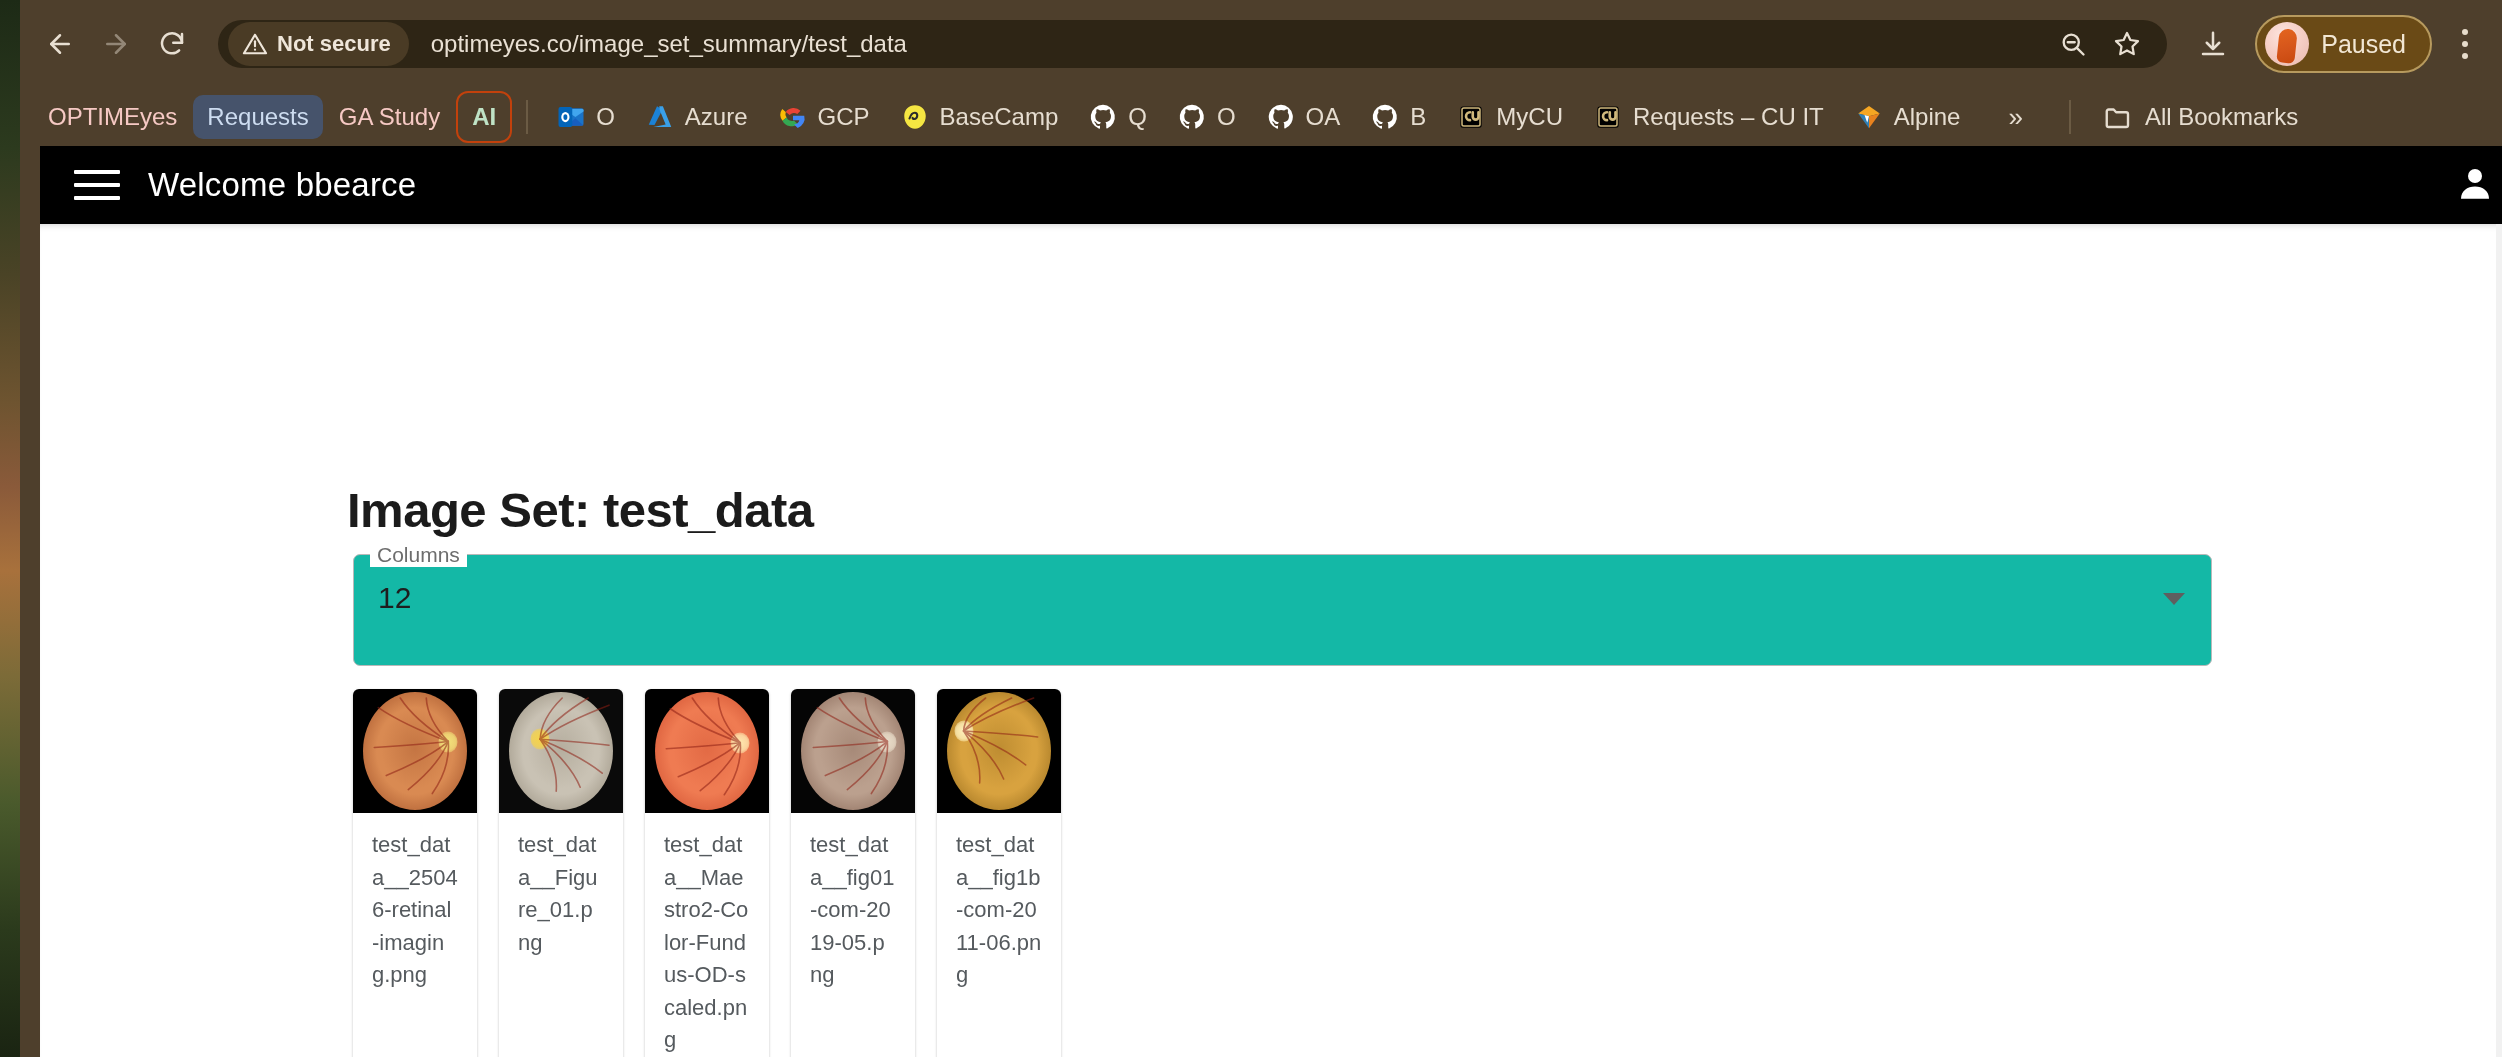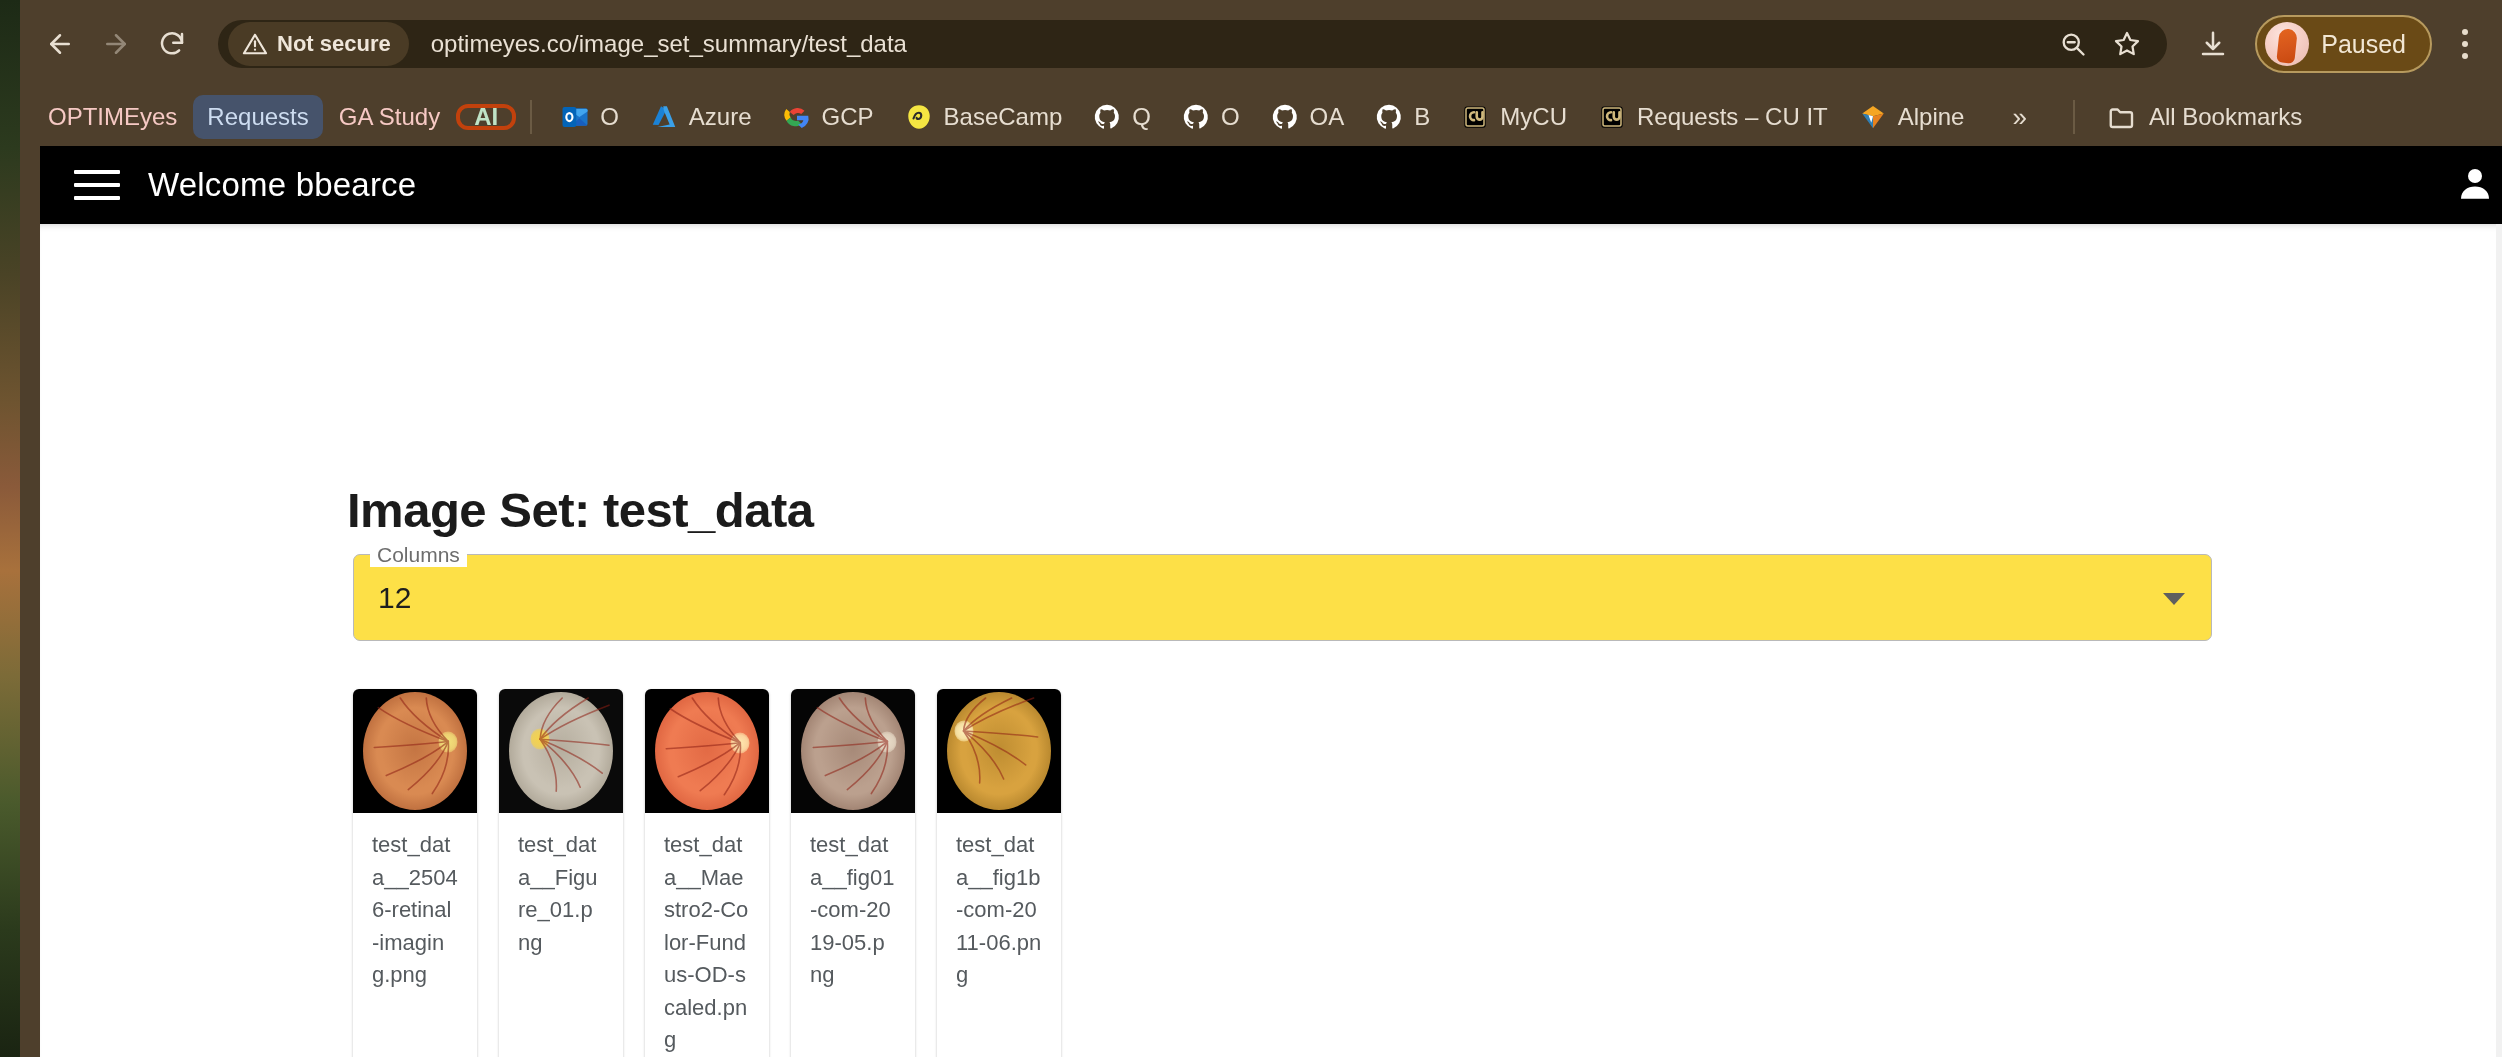--- a/index.html
+++ b/index.html
@@ -100,22 +100,22 @@
     padding: 0 14px 0 14px; gap: 16px; overflow: hidden;
   }
   .bm {
     display: flex; align-items: center; gap: 10px;
     height: 44px; padding: 0 14px; border-radius: 10px;
     color: #e6ddd0; font-size: 24px; white-space: nowrap; cursor: pointer;
     flex: 0 0 auto;
   }
   .bm.pink   { color: #f6c9c4; }
   .bm.sel    { background: #46536b; color: #cddcf0; }
-  .bm.chipAI { border: 4px solid #c2410c; color: #bfe3c6; border-radius: 12px;
-               height: 26px; padding: 0 14px; font-weight: 600;}
+  .bm.chipAI { border: 2px solid #c2410c; color: #bfe3c6; border-radius: 12px;
+               height: 52px; padding: 0 14px; font-weight: 600;}
   .bm-sep { width: 2px; height: 34px; background: #6b5b44; margin: 0 12px; flex:0 0 auto;}
   .bm-ico { width: 30px; height: 30px; flex: 0 0 auto; display:block; }
   #bm-overflow { color:#e6ddd0; font-size:26px; padding:0 18px; cursor:pointer; flex:0 0 auto;}
   #all-bookmarks { display:flex; align-items:center; gap:12px; margin-left:4px;
      color:#e6ddd0; font-size:24px; cursor:pointer; flex:0 0 auto;}
 
   
   #page {
     position: absolute; left: 20px; top: 146px;
     width: 2482px; height: 911px; background: #ffffff; overflow: hidden;
@@ -134,23 +134,23 @@
     box-shadow: inset 0 6px 10px -8px rgba(0,0,0,.35); }
 
   #page-title {
     position:absolute; left: 307px; top: 258px;
     font-size: 49px; font-weight: 700; color:#1b1b1b; letter-spacing:-.5px;
   }
 
   
   #columns-field {
     position:absolute; left: 313px; top: 330px;
-    width: 1859px; height: 87px;
+    width: 1859px; height: 112px;
     border: 1px solid #b9b9b9; border-radius: 7px;
-    background:#fde047; cursor:pointer;
+    background:#14b8a6; cursor:pointer;
   }
   #columns-legend {
     position:absolute; left: 16px; top: -12px;
     background:#fff; padding: 0 7px;
     font-size: 21px; color:#6d6d6d;
   }
   #columns-value {
     position:absolute; left: 24px; top: 26px;
     font-size: 30px; color:#1e1e1e;
   }

